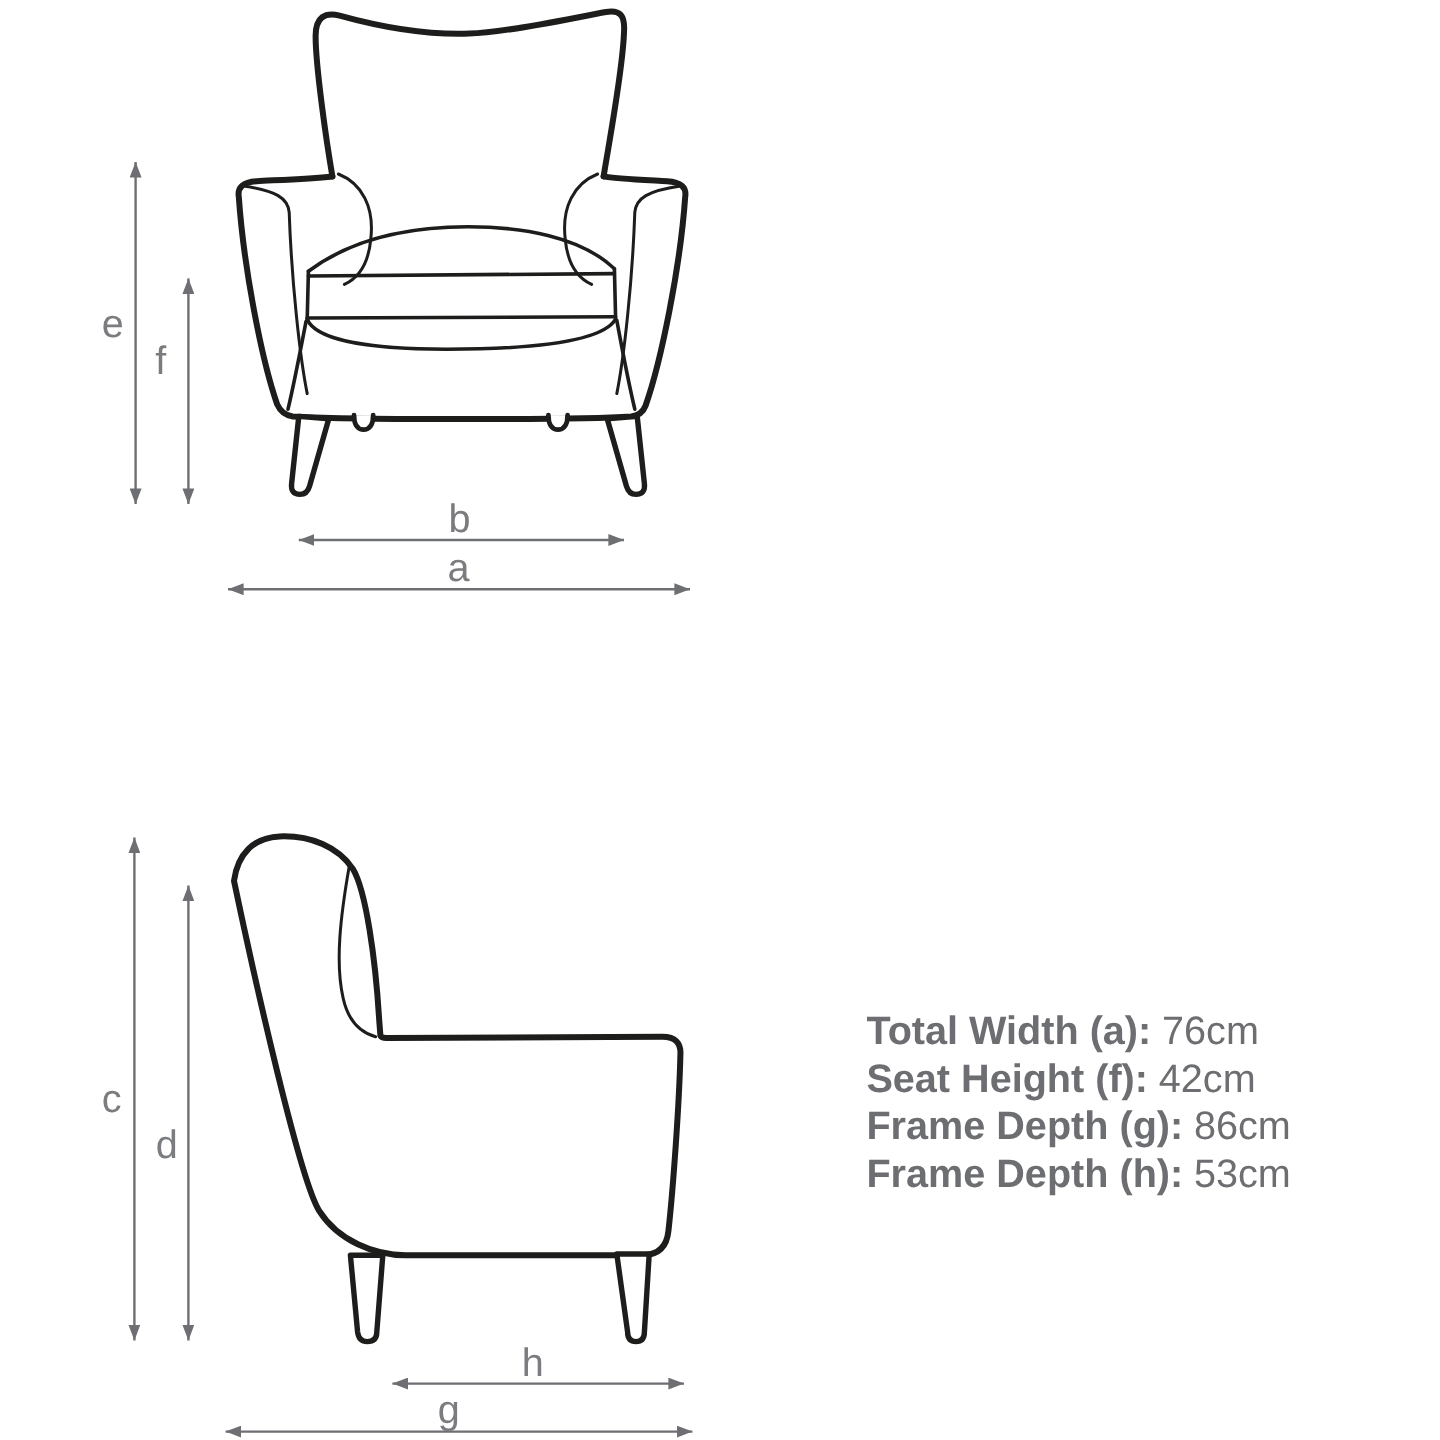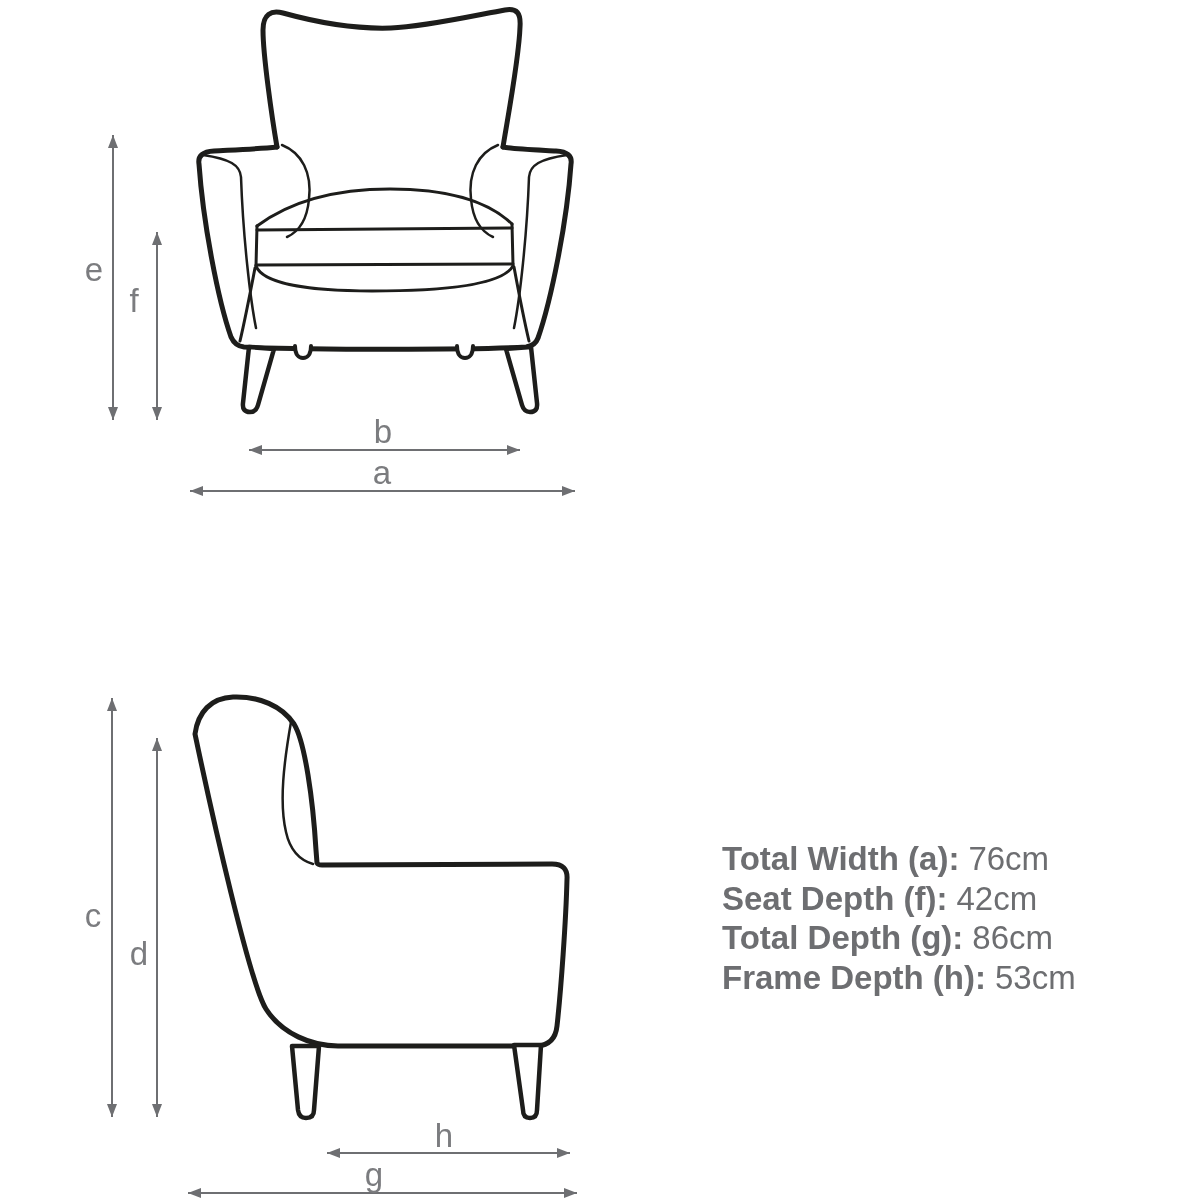--- a/index.html
+++ b/index.html
@@ -115,23 +115,23 @@
       <text class="dim-label" x="444" y="1147">h</text>
       <text class="dim-label" x="374" y="1186">g</text>
     </g>
   </svg>
 
   <div class="specs">
     <div class="spec-row">
       <span class="spec-label">Total Width (a):</span><span class="spec-value">76cm</span>
     </div>
     <div class="spec-row">
-      <span class="spec-label">Seat Depth (f):</span><span class="spec-value">42cm</span>
+      <span class="spec-label">Seat Height (f):</span><span class="spec-value">42cm</span>
     </div>
     <div class="spec-row">
-      <span class="spec-label">Total Depth (g):</span><span class="spec-value">86cm</span>
+      <span class="spec-label">Frame Depth (g):</span><span class="spec-value">86cm</span>
     </div>
     <div class="spec-row">
       <span class="spec-label">Frame Depth (h):</span><span class="spec-value">53cm</span>
     </div>
   </div>
 
 </div>
 
 </body></html>

